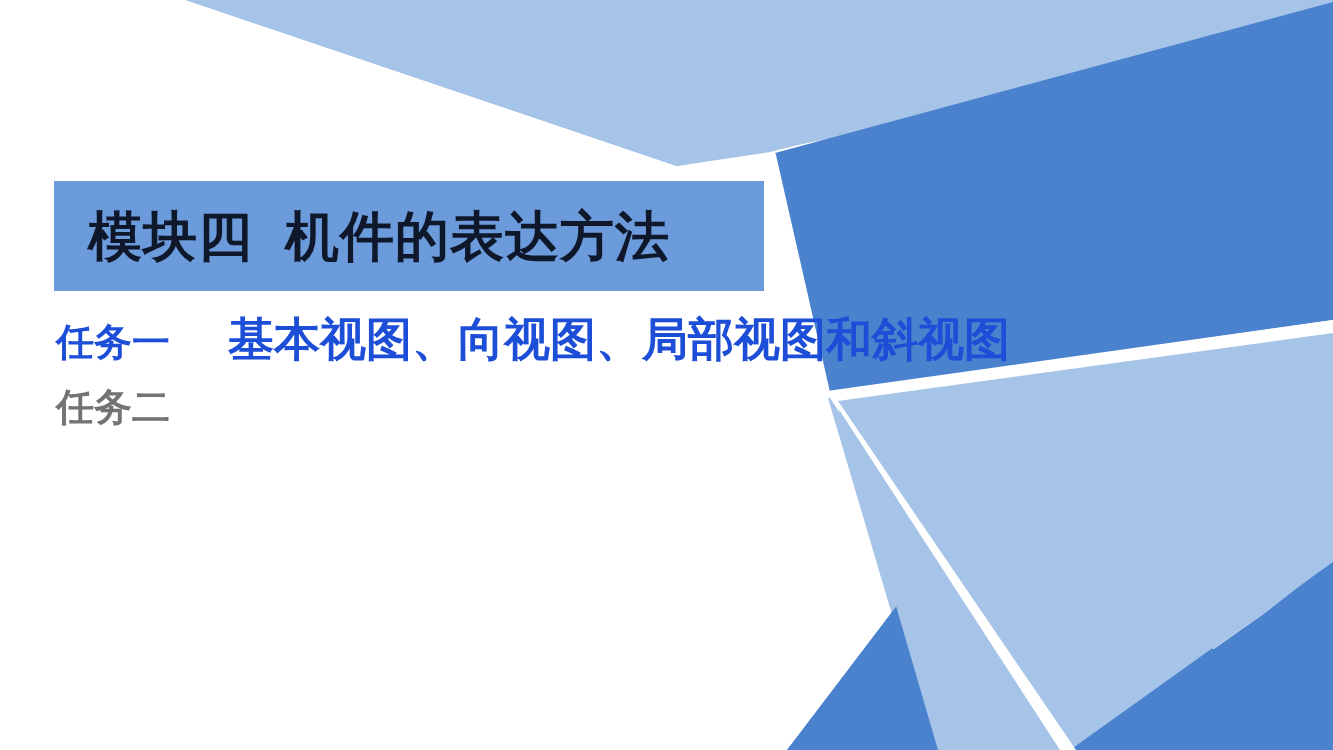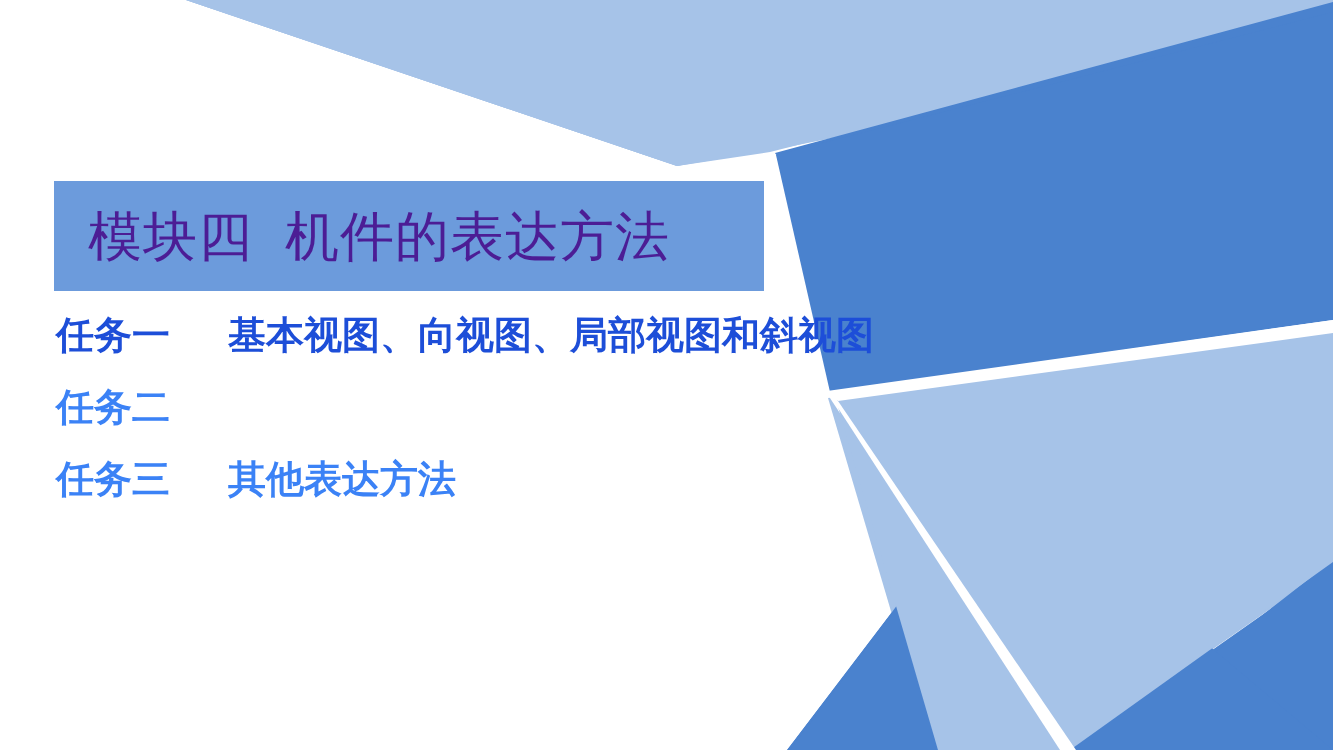--- a/index.html
+++ b/index.html
@@ -39,23 +39,23 @@
     position: absolute;
     left: 54px;
     top: 181px;
     width: 710px;
     height: 110px;
     background: #6C9BDC;
     display: flex;
     align-items: center;
   }
   .title-text {
-    color: #4c1d95;
+    color: #0f172a;
     font-size: 54px;
-    font-weight: normal;
+    font-weight: bold;
     letter-spacing: 1px;
     margin-left: 34px;
     white-space: pre;
     line-height: 1;
   }
 
   
   .task-list {
     position: absolute;
     left: 56px;
@@ -69,32 +69,32 @@
     white-space: pre;
   }
   .task-label {
     font-size: 38px;
     font-weight: bold;
     line-height: 1;
     display: inline-block;
     min-width: 172px;
   }
   .task-title {
-    font-size: 38px;
+    font-size: 46px;
     font-weight: bold;
     line-height: 1;
     display: inline-block;
   }
   .task-row.accent .task-label,
   .task-row.accent .task-title {
     color: #1d4ed8;
   }
   .task-row.normal .task-label,
   .task-row.normal .task-title {
-    color: #3b82f6;
+    color: #737373;
   }
 </style>
 </head>
 <body>
 
 <div class="slide">
 
   <svg class="bg-layer" viewBox="0 0 1333 750" width="1333" height="750" xmlns="http://www.w3.org/2000/svg" aria-hidden="true">
 
     <polygon fill="#A6C3E8" points="186,0 1333,0 1333,12 677,166"></polygon>
@@ -145,20 +145,16 @@
 
       <div class="task-row accent">
         <span class="task-label">任务一</span>
         <span class="task-title">基本视图、向视图、局部视图和斜视图</span>
       </div>
 
       <div class="task-row normal">
         <span class="task-label">任务二</span>
       </div>
 
-      <div class="task-row normal">
-        <span class="task-label">任务三</span>
-        <span class="task-title">其他表达方法</span>
-      </div>
 
     </div>
   </div>
 </div>
 
 </body></html>

